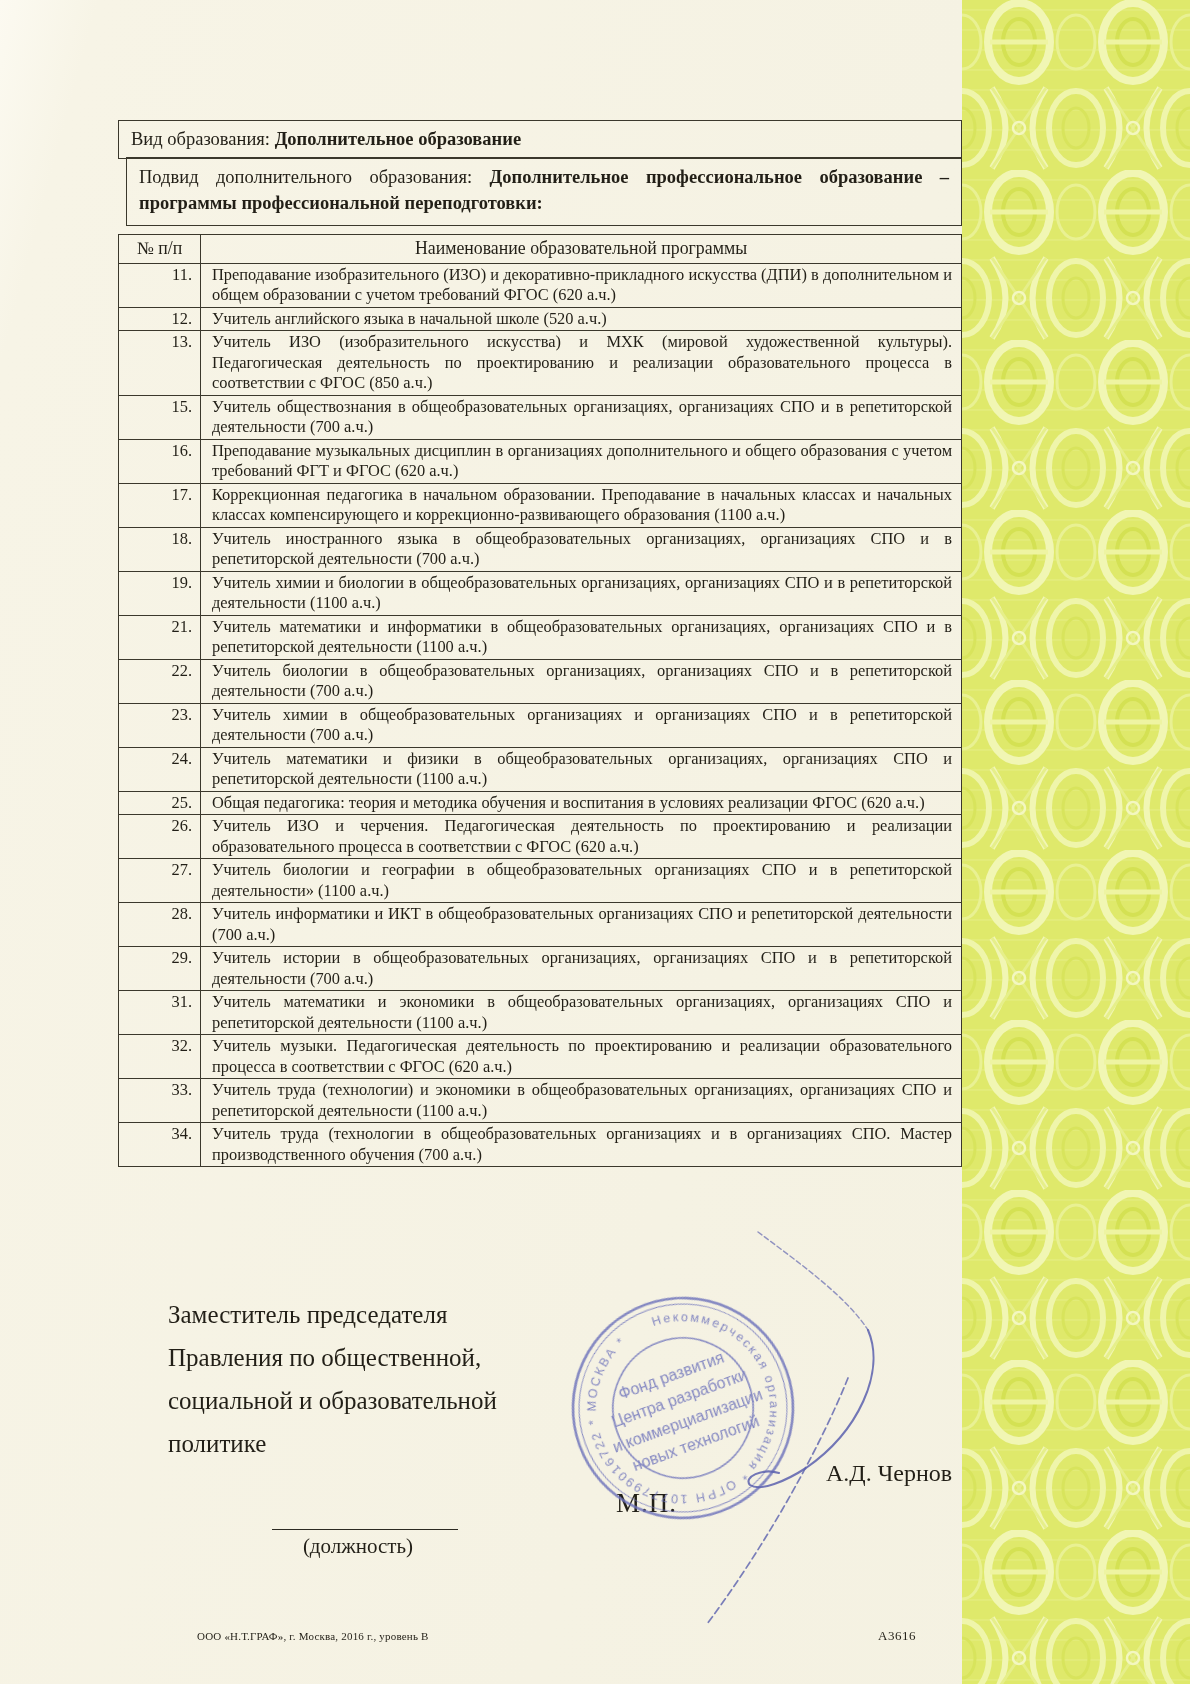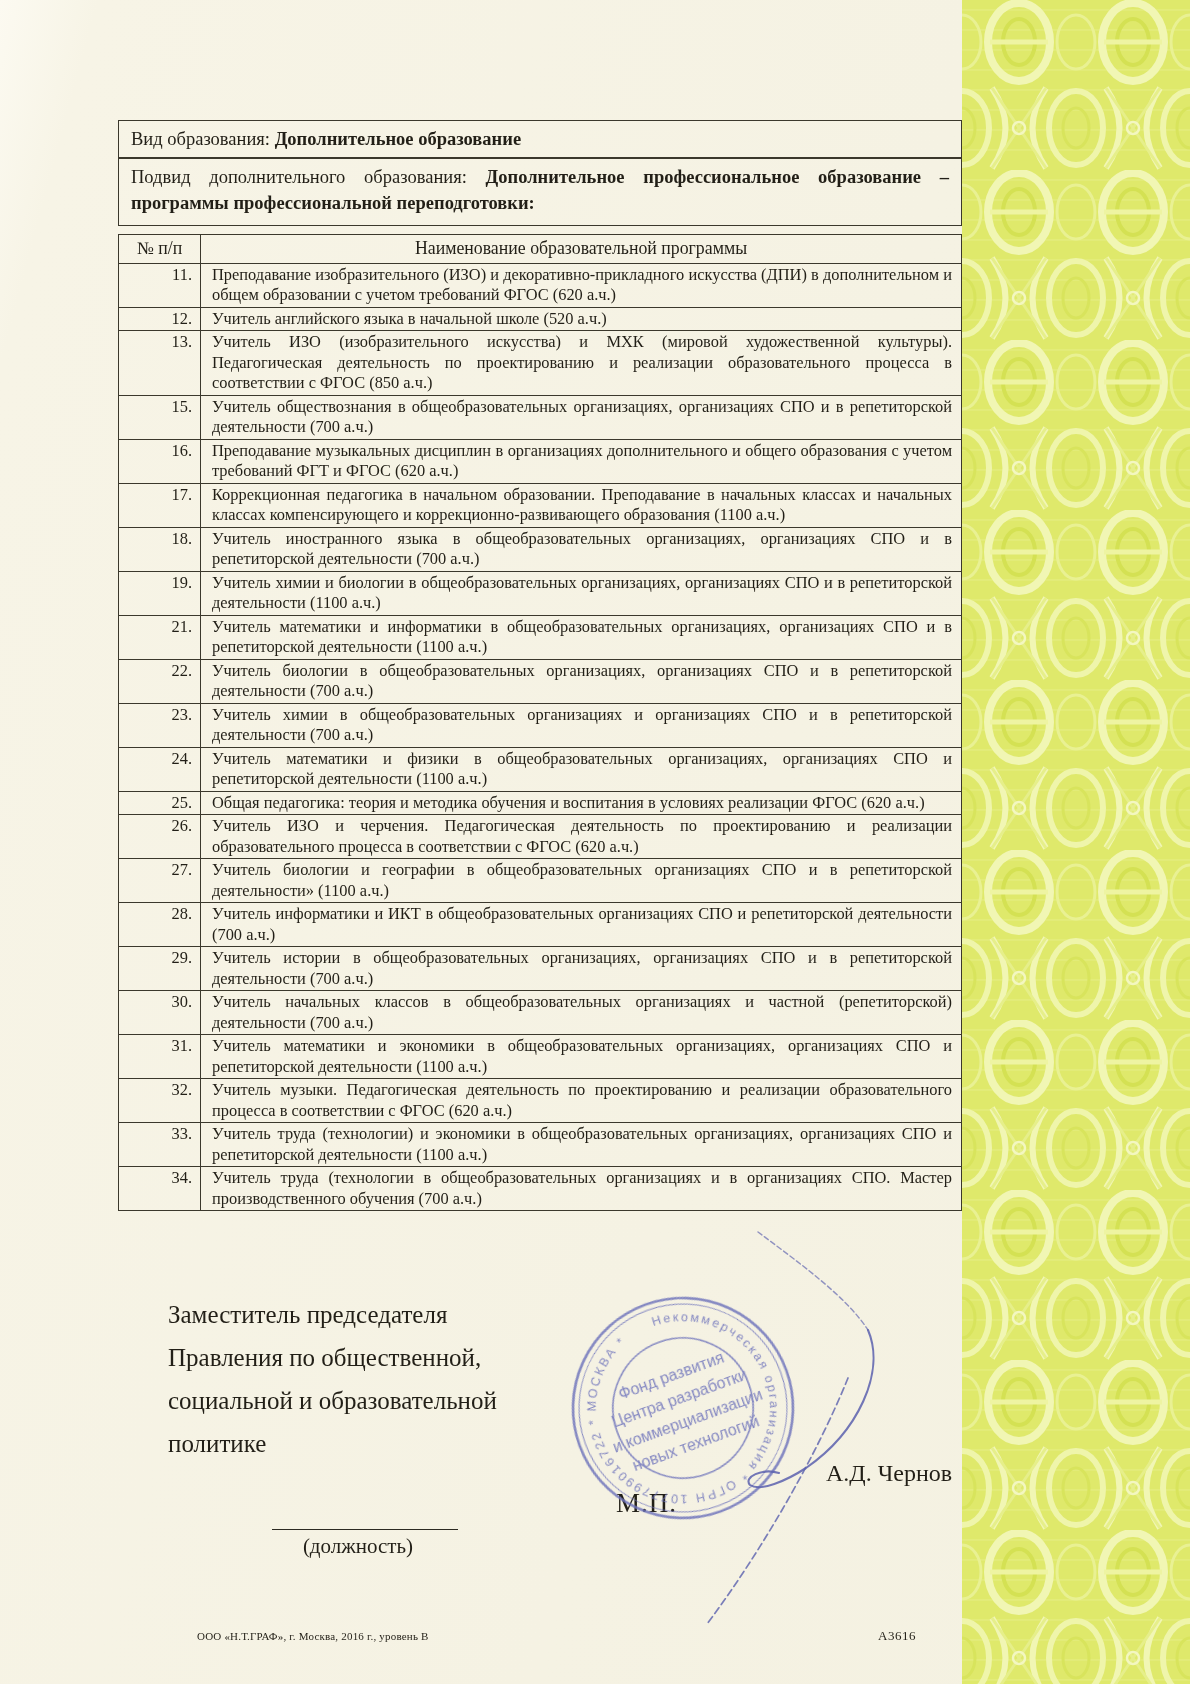--- a/index.html
+++ b/index.html
@@ -11,21 +11,21 @@
   }
   
   .band { position:absolute; top:0; left:962px; width:228px; height:1684px; }
   .band svg { display:block; }
   
   .doc { position:absolute; left:118px; top:120px; width:844px; }
   .hbox {
     border:1.6px solid #3b382c; box-sizing:border-box;
     padding:5px 12px 6px 12px; font-size:18.5px; line-height:26px;
   }
-  .hbox.second { margin-top:-1.6px; padding:6px 12px 9px 12px; text-align:justify; }
+  .hbox.second { margin-top:-1.6px; padding:6px 12px 9px 12px; text-align:justify;margin-left:8px; }
   .hbox b { font-weight:bold; }
   .tbl { margin-top:8px; width:100%; border-collapse:collapse; table-layout:fixed; }
   .tbl th, .tbl td {
     border:1.6px solid #3b382c; box-sizing:border-box;
     font-size:16.4px; line-height:20.5px; vertical-align:top;
   }
   .tbl th { font-weight:normal; font-size:17.8px; padding:3px 4px 4px 4px; text-align:center; }
   .tbl .col-num { width:82px; }
   .tbl td.num { text-align:right; padding:1px 8px; }
   .tbl td.prog { text-align:justify; padding:1px 9px 1px 11px;margin-top:32px; }
@@ -181,24 +181,20 @@
           <tr>
             <td class="num">28.</td>
             <td class="prog">Учитель информатики и ИКТ в общеобразовательных организациях СПО и репетиторской деятельности (700 а.ч.)</td>
           </tr>
 
           <tr>
             <td class="num">29.</td>
             <td class="prog">Учитель истории в общеобразовательных организациях, организациях СПО и в репетиторской деятельности (700 а.ч.)</td>
           </tr>
 
-          <tr>
-            <td class="num">30.</td>
-            <td class="prog">Учитель начальных классов в общеобразовательных организациях и частной (репетиторской) деятельности (700 а.ч.)</td>
-          </tr>
 
           <tr>
             <td class="num">31.</td>
             <td class="prog">Учитель математики и экономики в общеобразовательных организациях, организациях СПО и репетиторской деятельности (1100 а.ч.)</td>
           </tr>
 
           <tr>
             <td class="num">32.</td>
             <td class="prog">Учитель музыки. Педагогическая деятельность по проектированию и реализации образовательного процесса в соответствии с ФГОС (620 а.ч.)</td>
           </tr>

